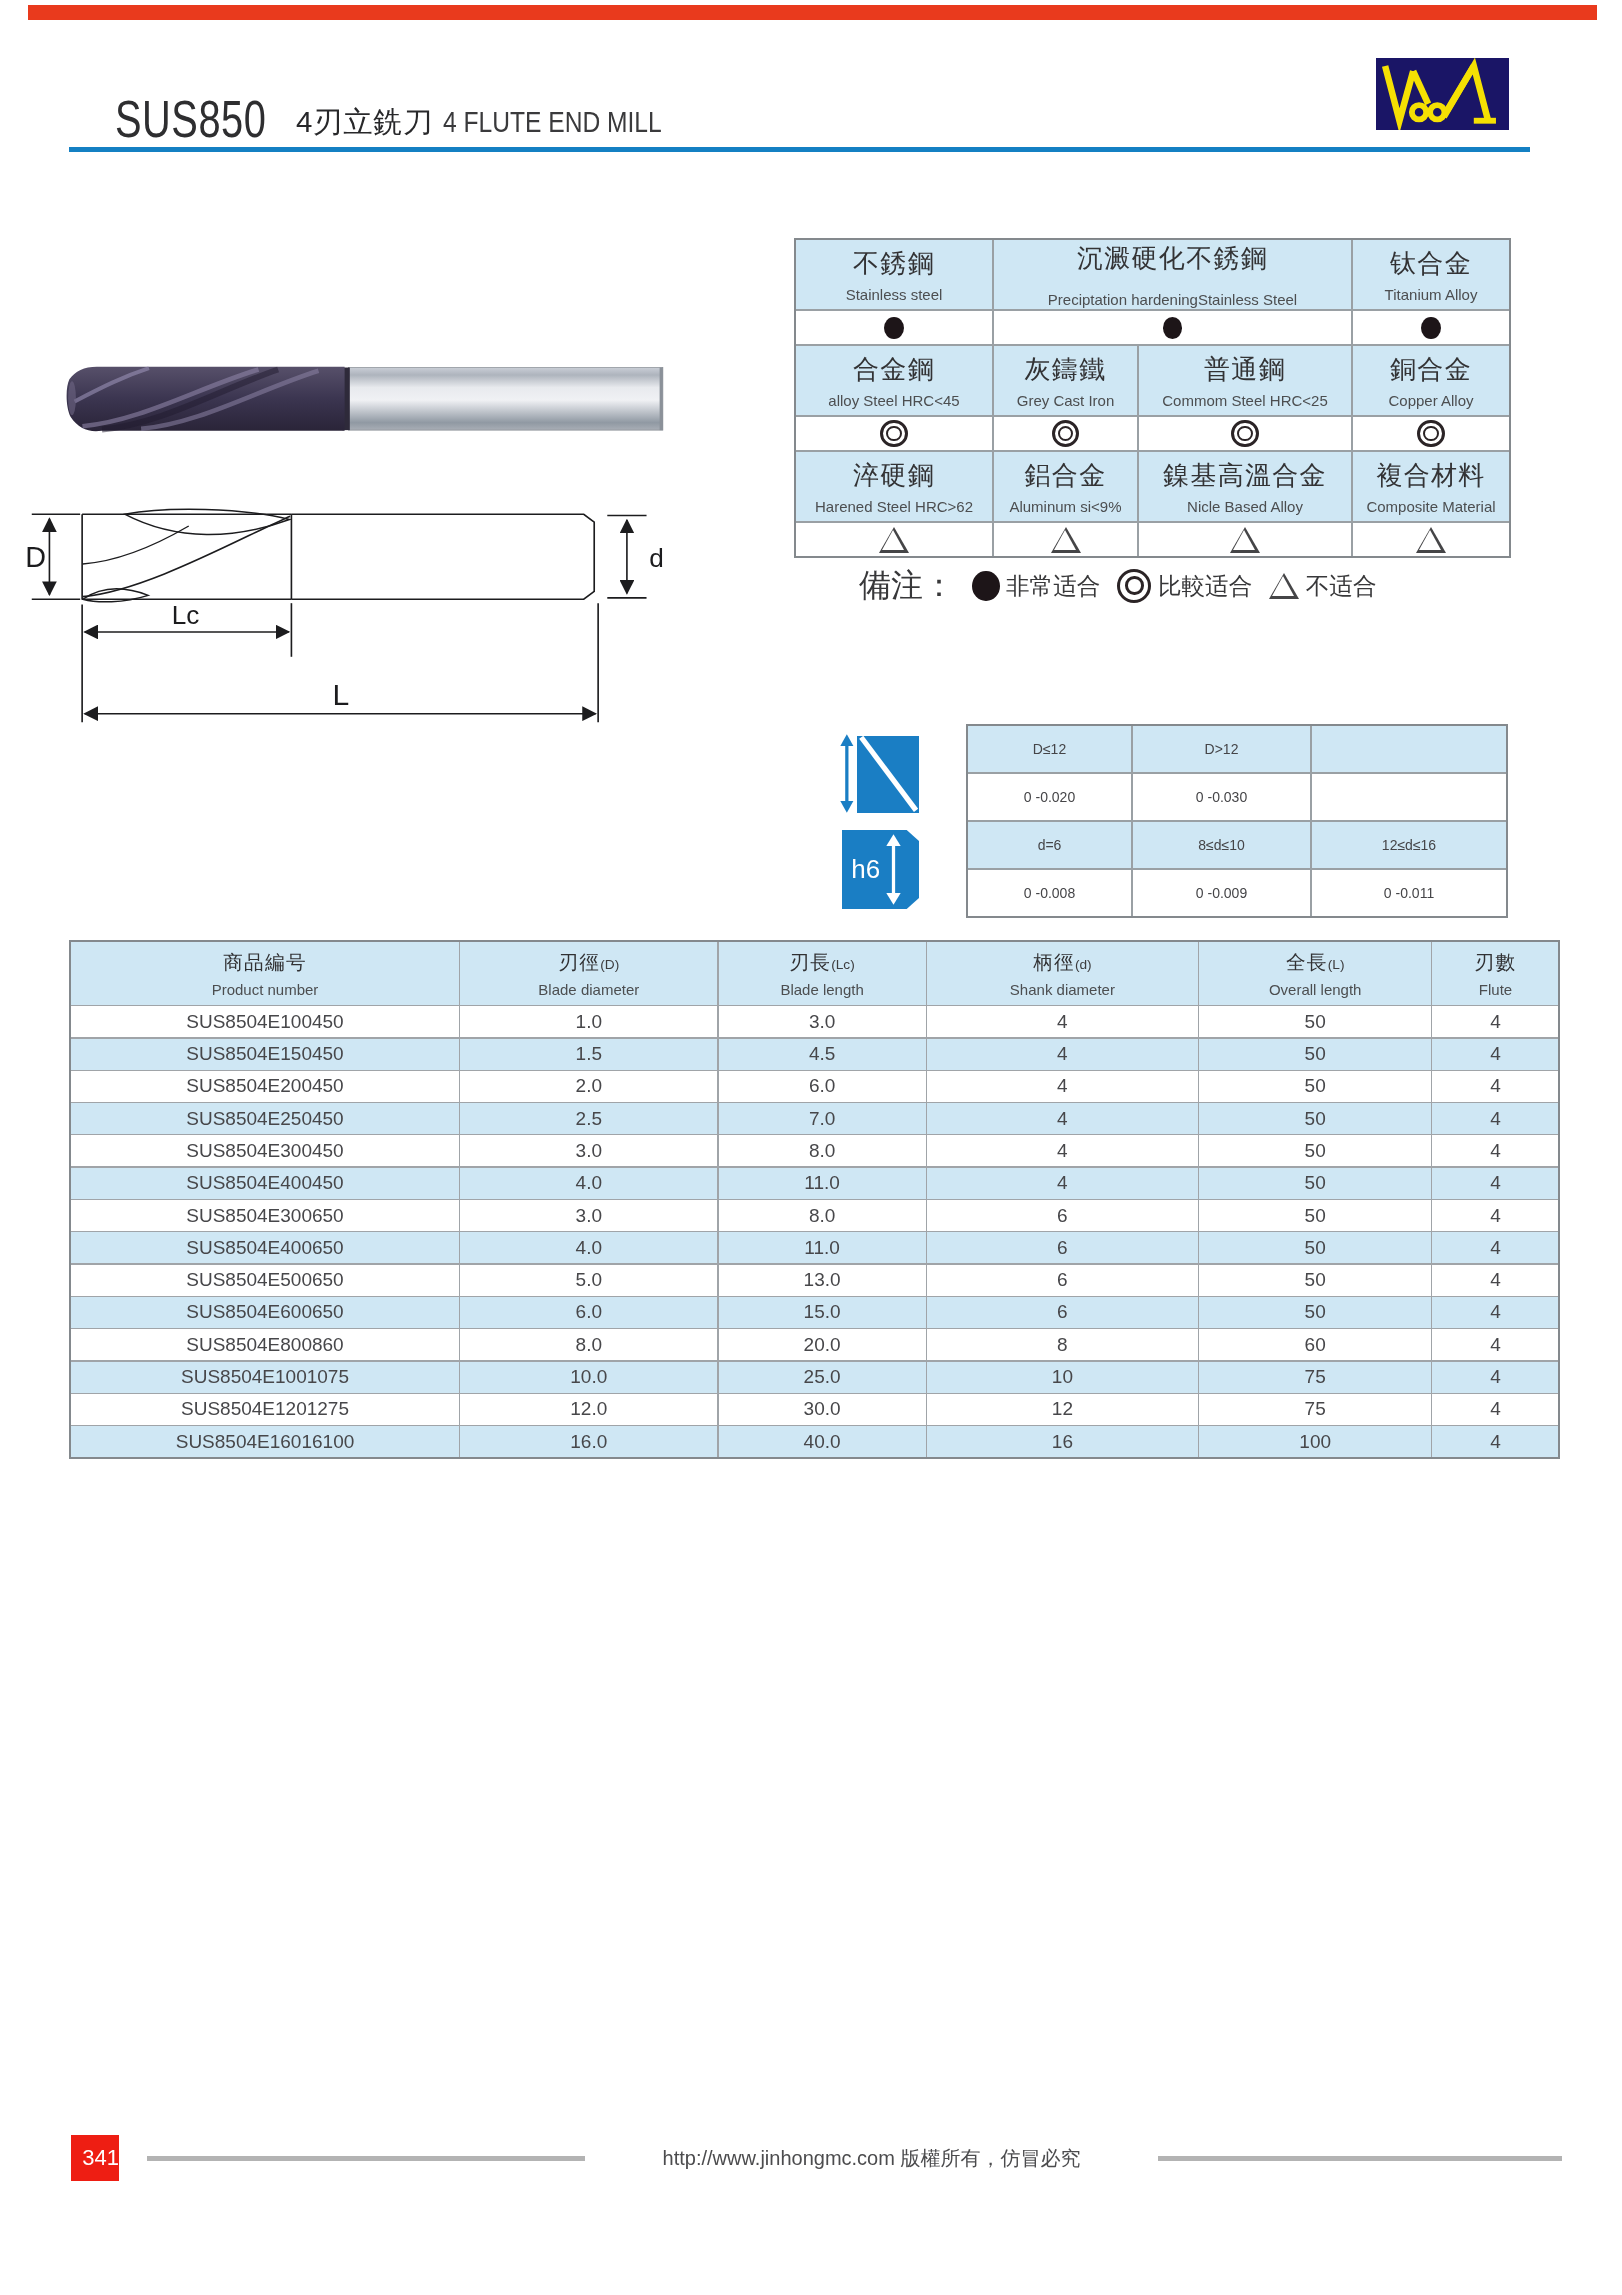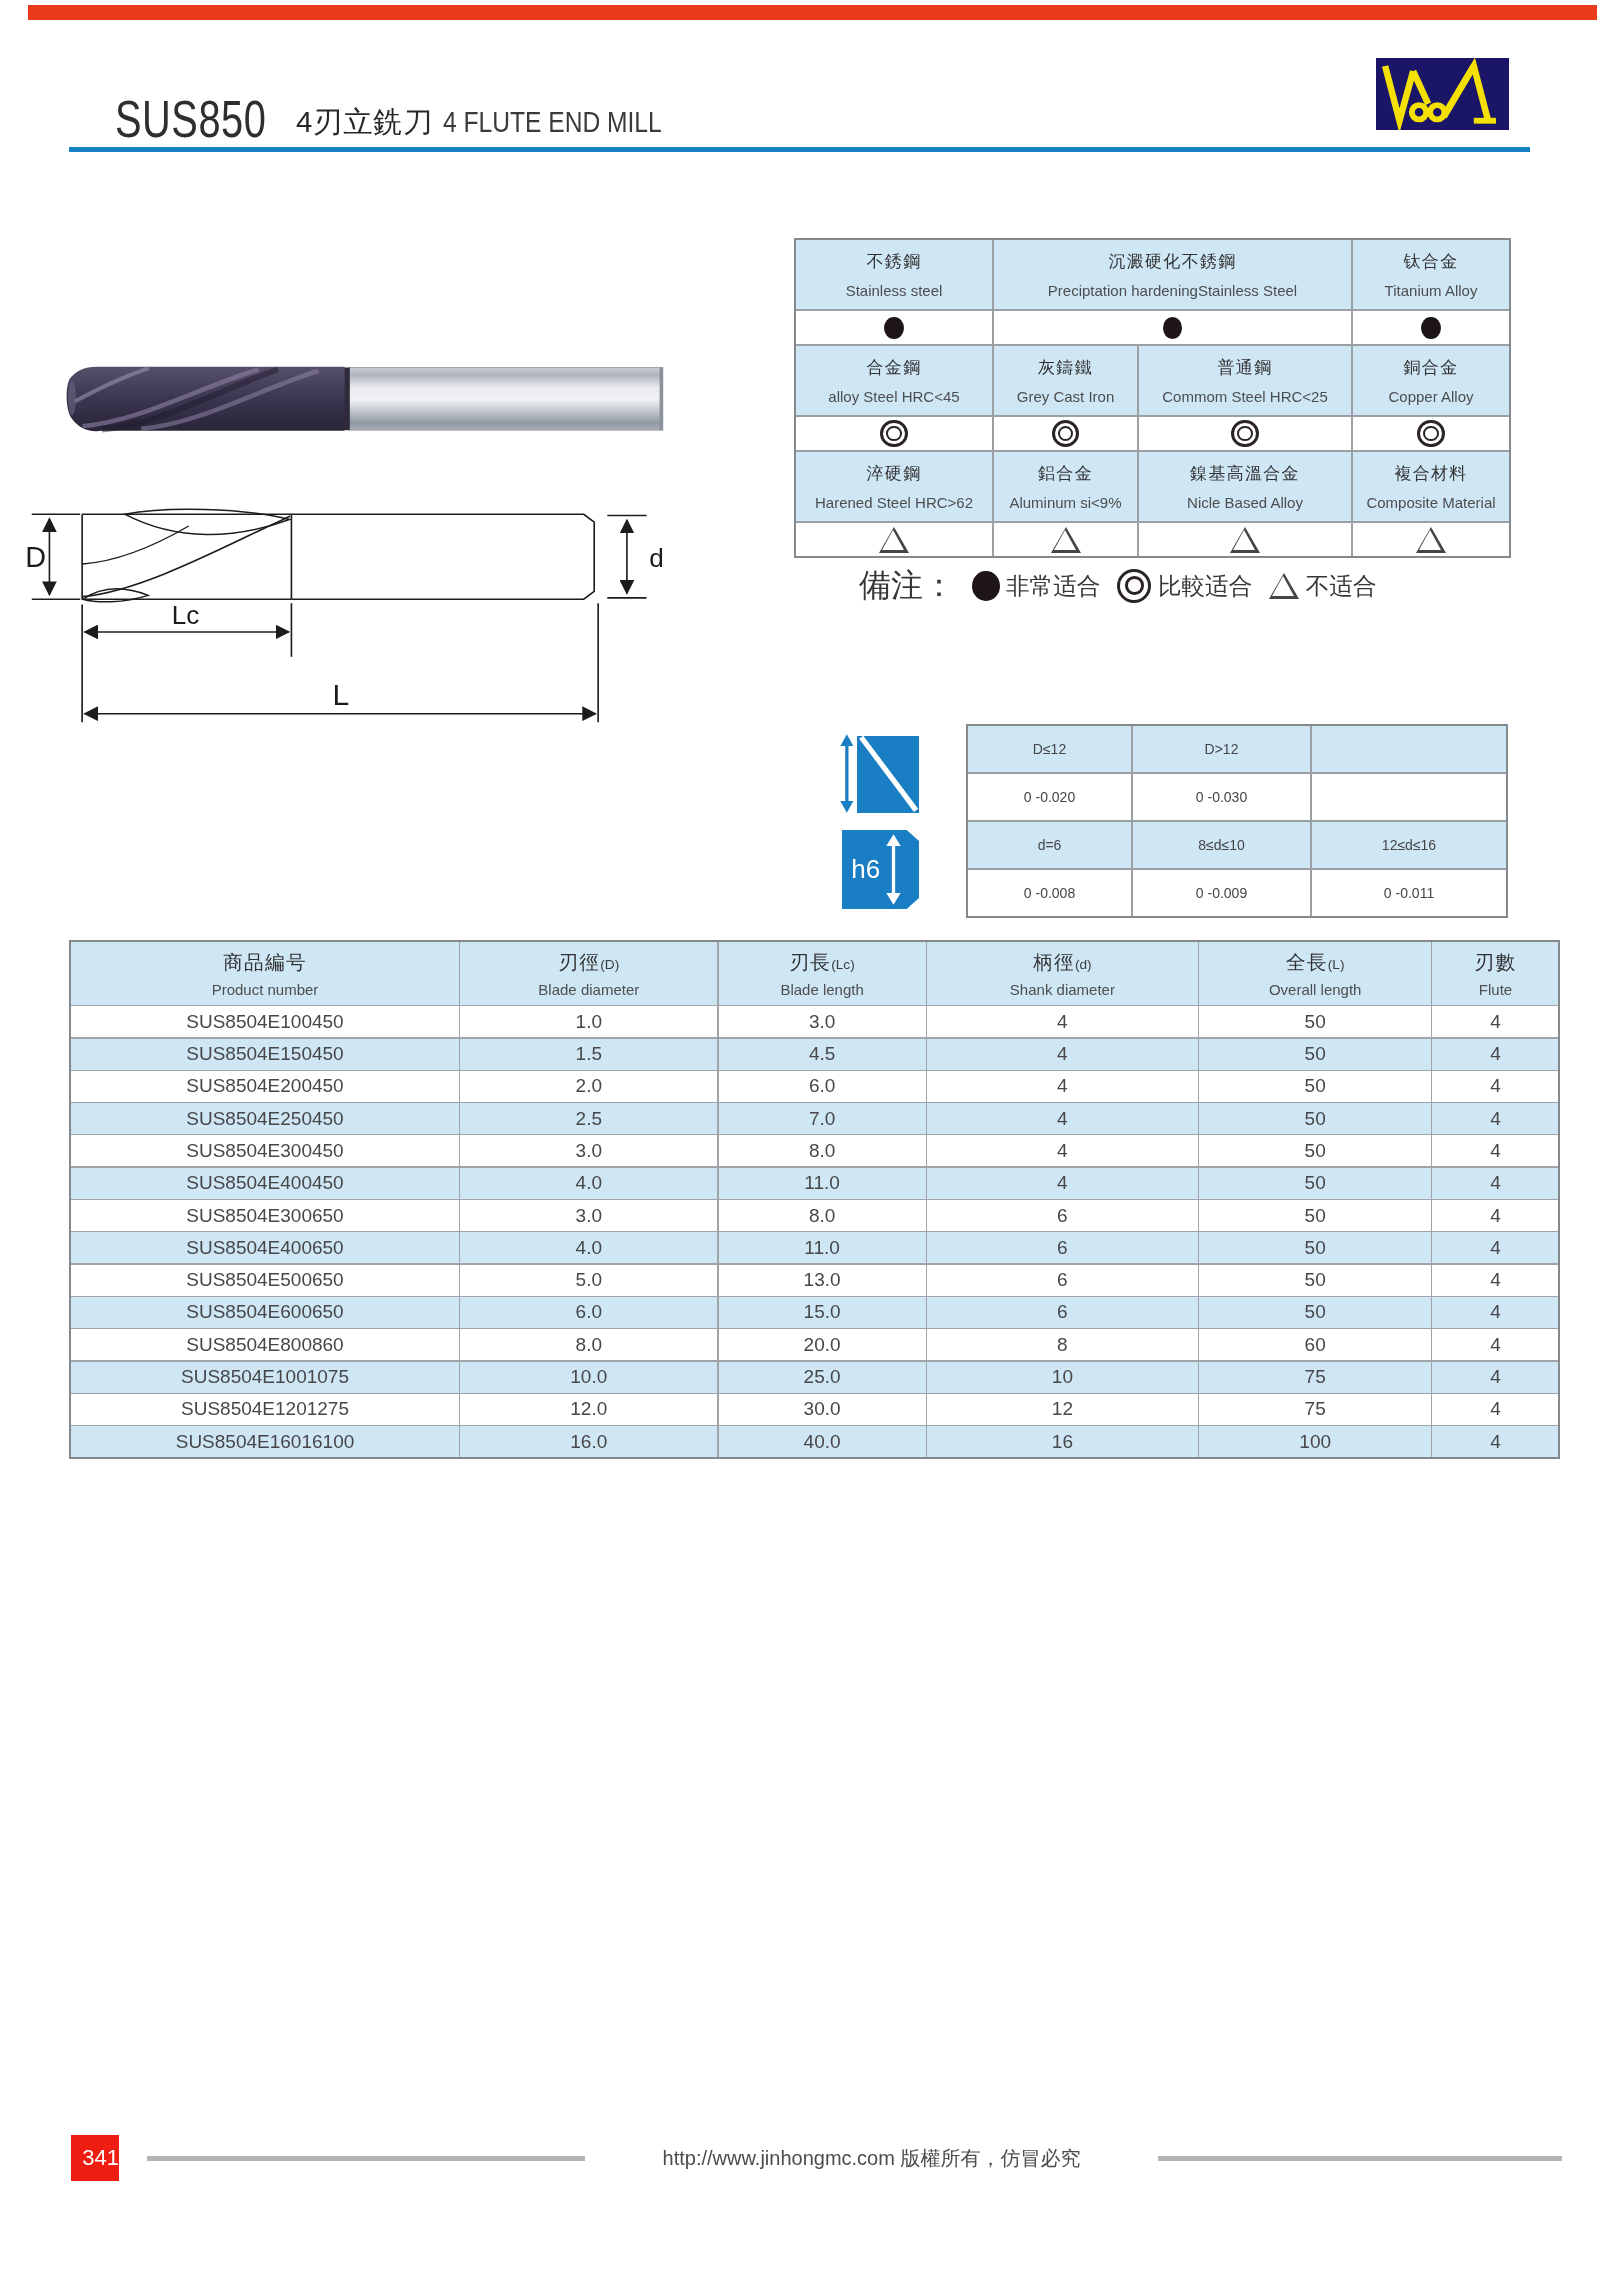--- a/index.html
+++ b/index.html
@@ -11,21 +11,21 @@
   .title-row{left:0;top:97px;width:916px;height:43px;}
   .t-model{position:absolute;left:115px;bottom:0;font-size:51px;line-height:41px;color:#2e2e30;transform:scaleX(.78);transform-origin:left bottom;letter-spacing:0.7px;}
   .t-cn{position:absolute;left:296px;bottom:2.6px;font-size:29.4px;line-height:31px;color:#28282a;font-weight:500;letter-spacing:0.7px;}
   .t-en{position:absolute;left:443px;bottom:2.6px;font-size:30px;line-height:31px;color:#3a3a3c;transform:scaleX(.82);transform-origin:left bottom;}
   .title-rule{left:69px;top:147px;width:1461px;height:5.2px;background:#1480c3;}
   .logo{left:1376px;top:58px;width:133px;height:72px;background:#1a1566;}
 
   
   .suit{left:794px;top:238px;display:grid;grid-template-columns:196px 143px 212px 156px;grid-template-rows:69px 33px 69px 33px 69px 33px;gap:2px;background:#9aa0a4;border:2.6px solid #84898d;}
   .s-cell{background:#cfe7f4;display:flex;flex-direction:column;justify-content:space-evenly;align-items:center;text-align:center;padding:1.3px 2.6px;}
-  .s-cn{font-size:17px;color:#333335;font-weight:500;letter-spacing:1.3px;}
+  .s-cn{font-size:26px;color:#333335;font-weight:500;letter-spacing:1.3px;}
   .s-en{font-size:15px;color:#4c4e50;}
   .s-sym{background:#ffffff;display:flex;align-items:center;justify-content:center;}
 
   .sym-dot{width:19.6px;height:22px;border-radius:50%;background:#1d1518;display:inline-block;}
   .sym-ring{width:27.5px;height:27.5px;border-radius:50%;border:3.3px solid #2b2426;box-sizing:border-box;display:inline-flex;align-items:center;justify-content:center;background:#fff;}
   .sym-ring-in{width:15.7px;height:15.7px;border-radius:50%;border:2.6px solid #2b2426;box-sizing:border-box;}
   .sym-tri{width:0;height:0;border-left:15px solid transparent;border-right:15px solid transparent;border-bottom:26px solid #454547;position:relative;display:inline-block;}
   .sym-tri::after{content:"";position:absolute;left:-11.8px;top:3.9px;border-left:11.8px solid transparent;border-right:11.8px solid transparent;border-bottom:20px solid #ffffff;}
   .s-sym .sym-tri::after{border-bottom-color:#ffffff;}
 
@@ -163,21 +163,21 @@
     <text x="232" y="188" font-size="40" fill="#1c1c1e">Lc</text>
     <text x="478" y="312" font-size="46" fill="#1c1c1e">L</text>
   </svg>
 </div>
 
 <div class="abs suit" id="suit-grid">
     <div class="s-cell" style="grid-area: 1 / span 1;">
       <div class="s-cn">不銹鋼</div>
       <div class="s-en">Stainless steel</div>
     </div>
-    <div class="s-cell" style="grid-area: 1 / span 2;">
+    <div class="s-cell" style="grid-area: 1 / span 2; justify-content: space-between;">
       <div class="s-cn">沉澱硬化不銹鋼</div>
       <div class="s-en">Preciptation hardeningStainless Steel</div>
     </div>
     <div class="s-cell" style="grid-area: 1 / span 1;">
       <div class="s-cn">钛合金</div>
       <div class="s-en">Titanium Alloy</div>
     </div>
     <div class="s-sym" style="grid-area: 2 / span 1;">
       <span class="sym-dot"></span>
     </div>

